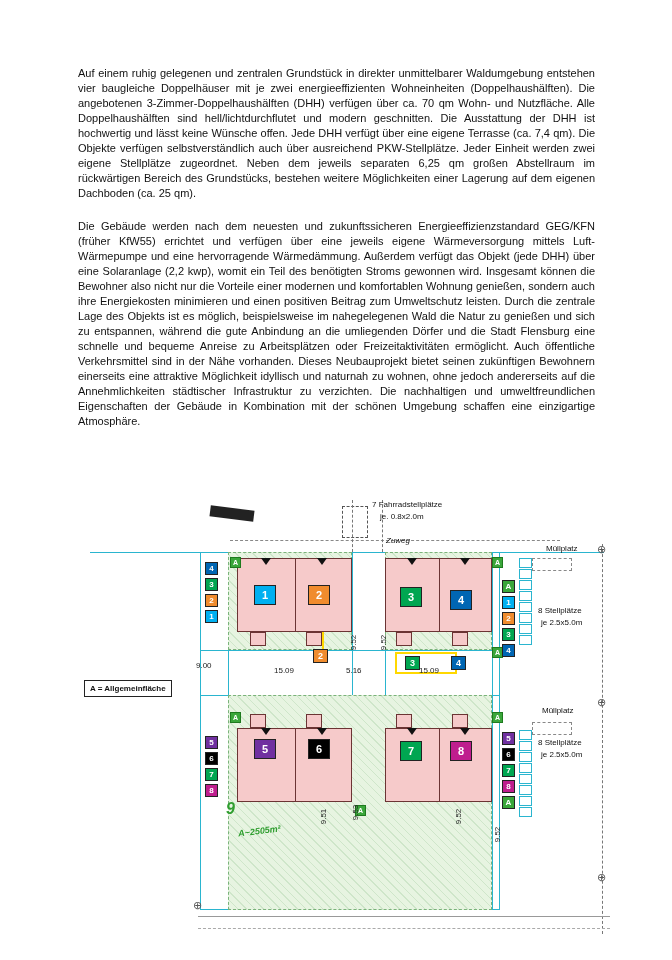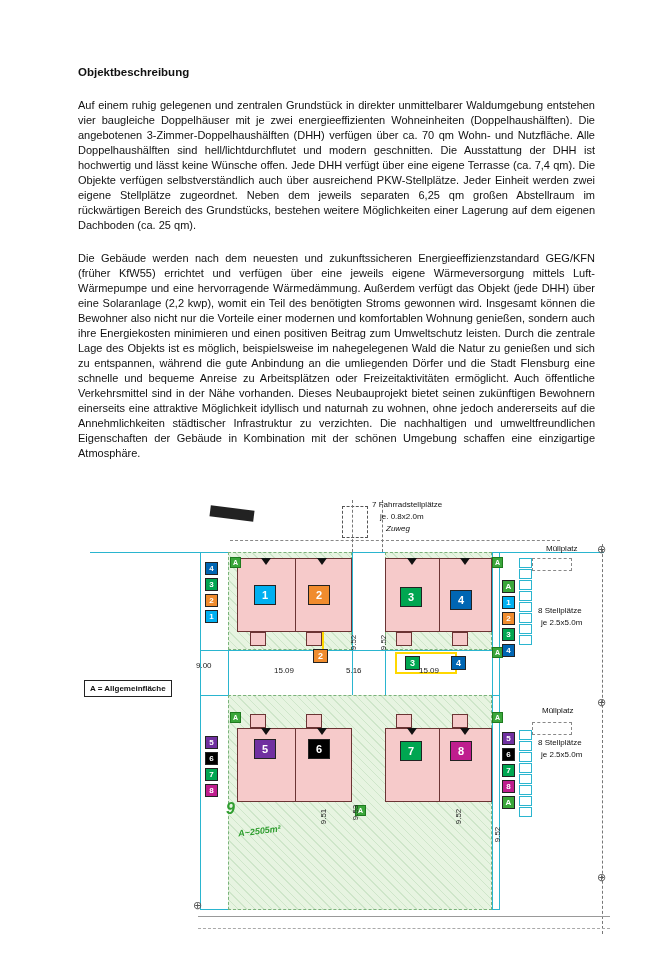--- a/index.html
+++ b/index.html
@@ -54,21 +54,20 @@
   .blackbar{position:absolute;background:#222;transform:rotate(7deg);}
   .muellrect{position:absolute;border:1px dashed #888;background:#fff;}
   .bikerect{position:absolute;border:1px dashed #555;background:#fff;}
 </style>
 </head>
 <body>
 
 <div class="page">
 
   <div class="textblock">
-    <h1>Objektbeschreibung</h1>
     <p>Auf einem ruhig gelegenen und zentralen Grundstück in direkter unmittelbarer Waldumgebung entstehen vier baugleiche Doppelhäuser mit je zwei energieeffizienten Wohneinheiten (Doppelhaushälften). Die angebotenen 3-Zimmer-Doppelhaushälften (DHH) verfügen über ca. 70 qm Wohn- und Nutzfläche. Alle Doppelhaushälften sind hell/lichtdurchflutet und modern geschnitten. Die Ausstattung der DHH ist hochwertig und lässt keine Wünsche offen. Jede DHH verfügt über eine eigene Terrasse (ca. 7,4 qm). Die Objekte verfügen selbstverständlich auch über ausreichend PKW-Stellplätze. Jeder Einheit werden zwei eigene Stellplätze zugeordnet. Neben dem jeweils separaten 6,25 qm großen Abstellraum im rückwärtigen Bereich des Grundstücks, bestehen weitere Möglichkeiten einer Lagerung auf dem eigenen Dachboden (ca. 25 qm).</p>
     <p>Die Gebäude werden nach dem neuesten und zukunftssicheren Energieeffizienzstandard GEG/KFN (früher KfW55) errichtet und verfügen über eine jeweils eigene Wärmeversorgung mittels Luft-Wärmepumpe und eine hervorragende Wärmedämmung. Außerdem verfügt das Objekt (jede DHH) über eine Solaranlage (2,2 kwp), womit ein Teil des benötigten Stroms gewonnen wird. Insgesamt können die Bewohner also nicht nur die Vorteile einer modernen und komfortablen Wohnung genießen, sondern auch ihre Energiekosten minimieren und einen positiven Beitrag zum Umweltschutz leisten. Durch die zentrale Lage des Objekts ist es möglich, beispielsweise im nahegelegenen Wald die Natur zu genießen und sich zu entspannen, während die gute Anbindung an die umliegenden Dörfer und die Stadt Flensburg eine schnelle und bequeme Anreise zu Arbeitsplätzen oder Freizeitaktivitäten ermöglicht. Auch öffentliche Verkehrsmittel sind in der Nähe vorhanden. Dieses Neubauprojekt bietet seinen zukünftigen Bewohnern einerseits eine attraktive Möglichkeit idyllisch und naturnah zu wohnen, ohne jedoch andererseits auf die Annehmlichkeiten städtischer Infrastruktur zu verzichten. Die nachhaltigen und umweltfreundlichen Eigenschaften der Gebäude in Kombination mit der schönen Umgebung schaffen eine einzigartige Atmosphäre.</p>
   </div>
 
   <div class="plan">
 
     <div class="hline" style="left:10px;top:52px;width:514px;"></div>
     <div class="plotrect" style="left:120px;top:52px;width:300px;height:358px;"></div>
     <div class="vline" style="left:148px;top:52px;height:358px;"></div>
     <div class="vline" style="left:272px;top:52px;height:358px;"></div>
@@ -185,21 +184,21 @@
 
     <div class="legendA" style="left:4px;top:180px;">A = Allgemeinfläche</div>
 
     <div class="blackbar" style="left:130px;top:8px;width:44px;height:11px;"></div>
     <div class="bikerect" style="left:262px;top:6px;width:26px;height:32px;"></div>
     <div class="dashh" style="left:150px;top:40px;width:330px;"></div>
     <div class="dashv" style="left:272px;top:0;height:52px;"></div>
     <div class="dashv" style="left:302px;top:0;height:52px;"></div>
     <div class="plabel" style="left:292px;top:0;">7 Fahrradstellplätze</div>
     <div class="plabel" style="left:300px;top:12px;">je. 0.8x2.0m</div>
-    <div class="plabel it" style="left:306px;top:24px;text-align:center;">Zuweg</div>
+    <div class="plabel it" style="left:306px;top:36px;text-align:center;">Zuweg</div>
     <div class="muellrect" style="left:452px;top:58px;width:40px;height:13px;"></div>
     <div class="plabel" style="left:466px;top:44px;">Müllplatz</div>
 
     <div class="plabel" style="left:458px;top:106px;">8 Stellplätze</div>
     <div class="plabel" style="left:461px;top:118px;">je 2.5x5.0m</div>
     <div class="muellrect" style="left:452px;top:222px;width:40px;height:13px;"></div>
     <div class="plabel" style="left:462px;top:206px;">Müllplatz</div>
     <div class="plabel" style="left:458px;top:238px;">8 Stellplätze</div>
     <div class="plabel" style="left:461px;top:250px;">je 2.5x5.0m</div>
 

